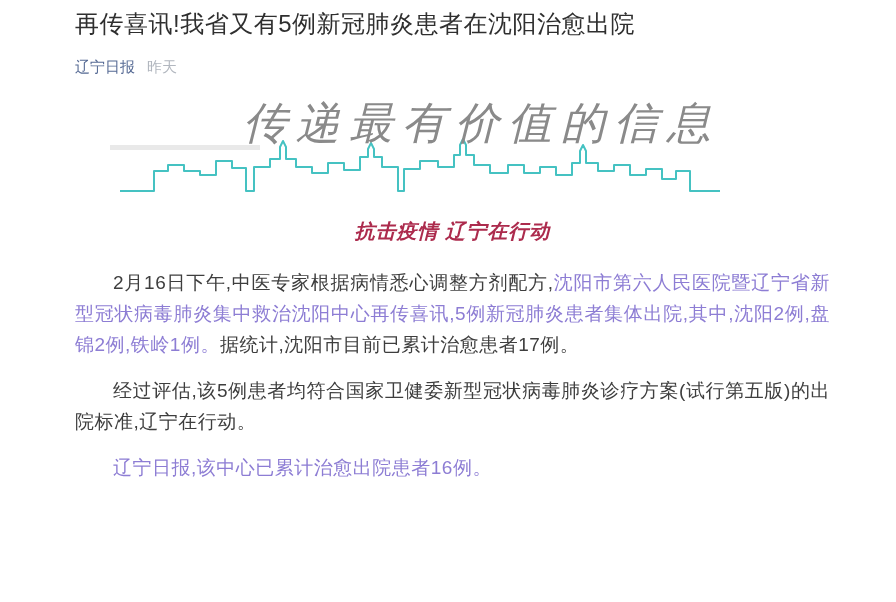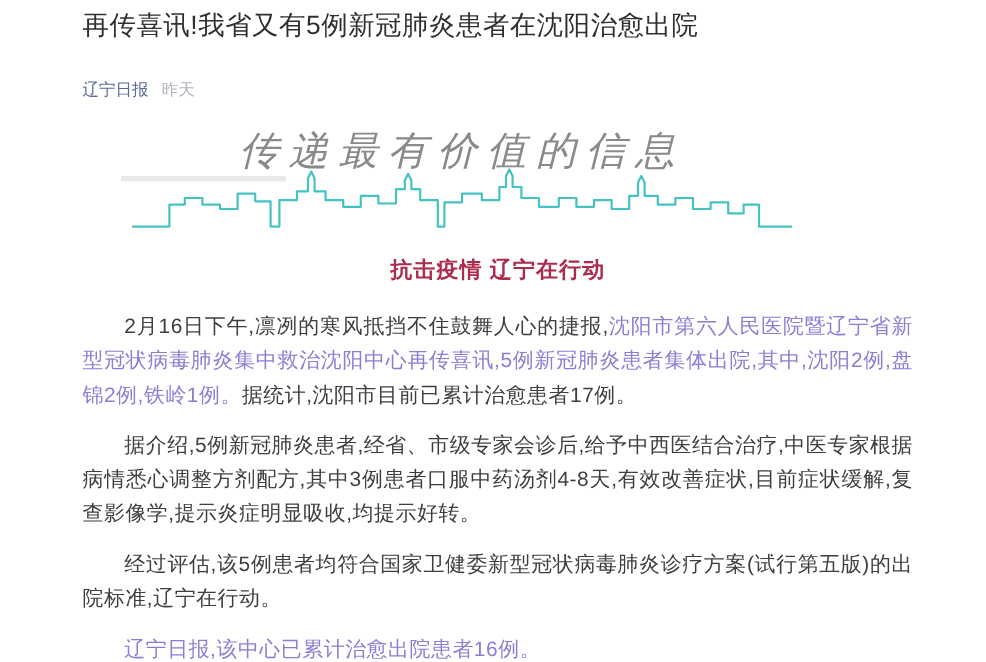--- a/index.html
+++ b/index.html
@@ -40,21 +40,21 @@
   }
   .title {
     font-size: 24px;
     font-weight: 400;
     color: var(--c-title-text, #2f2f2f);
     line-height: 33px;
     margin: 0;
     letter-spacing: .5px;
   }
   .byline {
-    margin-top: 32px;
+    margin-top: 17px;
     font-size: 15px;
     line-height: 20px;
   }
   .byline .source {
     color: var(--c-byline-blue, #576b95);
     margin-right: 12px;
     cursor: pointer;
   }
   .byline .time {
     color: var(--c-time-gray, #b2b7bf);
@@ -68,42 +68,43 @@
   .banner .gray-band {
     position: absolute;
     left: -10px;
     top: 50px;
     width: 150px;
     height: 5px;
     background: #e9e9e9;
   }
   .banner .slogan {
     position: relative;
-    text-align: center;
+    text-align: right;
     font-family: "DejaVu Serif", serif;
     font-style: italic;
-    font-size: 36px;
+    font-size: 44px;
     letter-spacing: 9px;
     color: var(--c-slogan-gray, #8a8a8a);
     line-height: 40px;
     padding-top: 8px;
     white-space: nowrap;
   }
   .banner svg {
     display: block;
     margin-top: -6px;
   }
   .subtitle {
     margin: 22px 66px 0 75px;
     text-align: center;
     font-size: 20px;
     font-weight: 700;
     color: var(--c-accent-red, #ac2b4d);
     line-height: 28px;
     letter-spacing: 1px;
+    font-style: italic;
   }
   .article-body {
     margin: 6px 0 0 0;
   }
   .article-body p {
     font-size: 19px;
     line-height: 31px;
     color: var(--c-body-text, #3e3e3e);
     text-align: justify;
     text-indent: 2em;
@@ -137,20 +138,19 @@
       <svg width="600" height="58" viewBox="0 0 600 58">
         <path fill="none" stroke="var(--c-skyline-teal, #45c2c2)" stroke-width="2" stroke-linejoin="round" stroke-linecap="round" d="M0 54 H34 V34 H48 V28 H64 V34 H80 V38 H96 V24 H112 V31 H126 V54 H134 V30 H150 V22 H160 V10 L163 4 L166 10 V22 H176 V30 H192 V36 H208 V26 H224 V33 H240 V20 H248 V12 L251 6 L254 12 V20 H262 V30 H278 V54 H284 V32 H300 V24 H318 V30 H334 V18 H340 V8 L343 2 L346 8 V18 H354 V28 H370 V36 H388 V28 H404 V36 H420 V30 H436 V38 H452 V26 H460 V14 L463 8 L466 14 V26 H478 V34 H494 V28 H510 V38 H526 V32 H542 V42 H556 V34 H570 V54 H600"></path>
       </svg>
     </div>
   </div>
 
   <div class="subtitle">抗击疫情 辽宁在行动</div>
 
   <div class="content">
     <div class="article-body">
-        <p><span class="run-text">2月16日下午,凛冽的寒风抵挡不住鼓舞人心的捷报,</span><span class="run-link">沈阳市第六人民医院暨辽宁省新型冠状病毒肺炎集中救治沈阳中心再传喜讯,5例新冠肺炎患者集体出院,其中,沈阳2例,盘锦2例,铁岭1例。</span><span class="run-text">据统计,沈阳市目前已累计治愈患者17例。</span></p>
-        <p><span class="run-text">据介绍,5例新冠肺炎患者,经省、市级专家会诊后,给予中西医结合治疗,中医专家根据病情悉心调整方剂配方,其中3例患者口服中药汤剂4-8天,有效改善症状,目前症状缓解,复查影像学,提示炎症明显吸收,均提示好转。</span></p>
+        <p><span class="run-text">2月16日下午,中医专家根据病情悉心调整方剂配方,</span><span class="run-link">沈阳市第六人民医院暨辽宁省新型冠状病毒肺炎集中救治沈阳中心再传喜讯,5例新冠肺炎患者集体出院,其中,沈阳2例,盘锦2例,铁岭1例。</span><span class="run-text">据统计,沈阳市目前已累计治愈患者17例。</span></p>
         <p><span class="run-text">经过评估,该5例患者均符合国家卫健委新型冠状病毒肺炎诊疗方案(试行第五版)的出院标准,辽宁在行动。</span></p>
         <p><span class="run-link">辽宁日报,该中心已累计治愈出院患者16例。</span></p>
       </div>
   </div>
 
 </div>
 
 </body></html>

